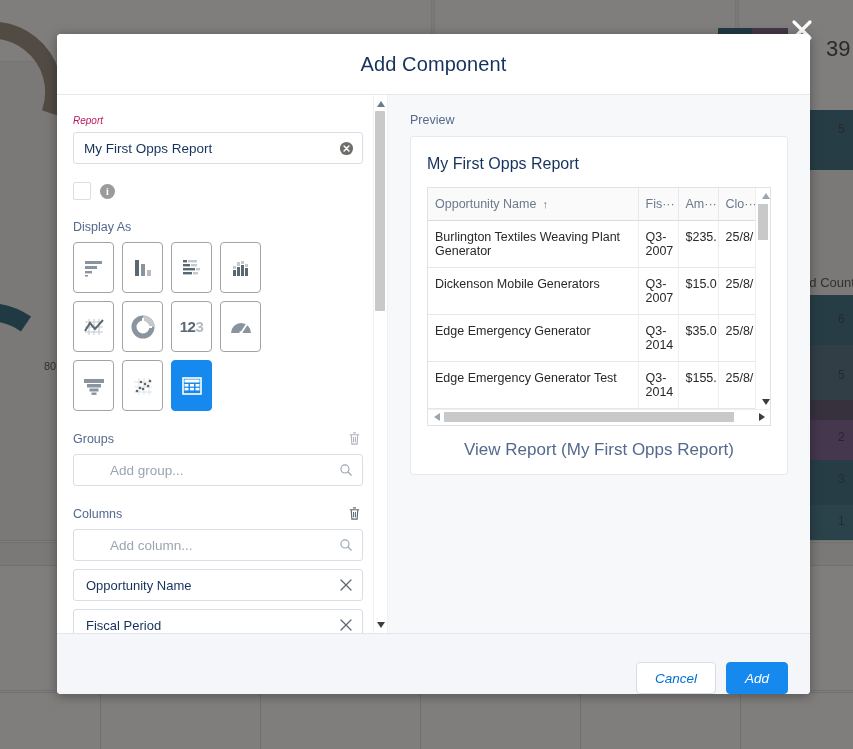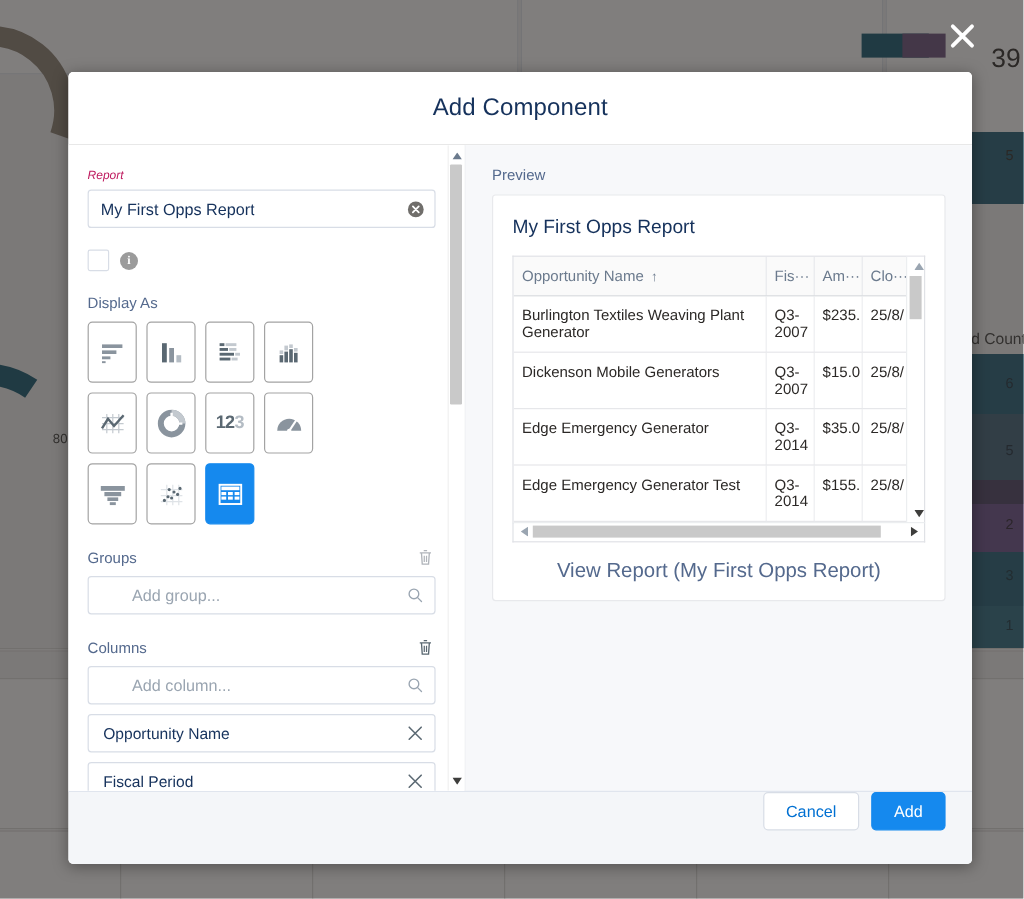--- a/index.html
+++ b/index.html
@@ -23,21 +23,21 @@
   
   #overlay{position:absolute;inset:0;background:rgba(43,40,38,0.6);}
 
   
   #close-x{position:absolute;top:14px;left:786px;width:32px;height:32px;
            display:flex;align-items:center;justify-content:center;cursor:pointer;}
   #close-x svg{display:block;}
 
   
   #modal{
-    position:absolute;left:57px;top:60px;width:753px;height:660px;
+    position:absolute;left:57px;top:34px;width:753px;height:660px;
     background:#fff;border-radius:4px;
     box-shadow:0 2px 12px rgba(0,0,0,.35);
     display:flex;flex-direction:column;overflow:hidden;
   }
   #modal-header{
     height:60px;flex:none;display:flex;align-items:center;justify-content:center;
     background:#fff;border-bottom:1px solid #e8e8e8;
   }
   #modal-title{font-size:20px;color:#16325c;font-weight:400;letter-spacing:.1px;}
 
@@ -126,21 +126,21 @@
   #ptable-hsb{height:15px;background:#fff;border:1px solid #e0e2e6;border-top:1px solid #eceef0;
               position:relative;}
   #ptable-hthumb{position:absolute;top:2px;left:16px;width:290px;height:10px;background:#c9c9c9;}
   .hsb-arrow{position:absolute;top:0;width:15px;height:13px;display:flex;align-items:center;justify-content:center;}
 
   #view-report-link{font-size:17px;color:#54698d;margin-top:14px;cursor:pointer;text-align:center;}
 
   
   #modal-footer{
     height:60px;flex:none;background:#f4f6f9;border-top:1px solid #e0e5ee;
-    display:flex;align-items:flex-start;justify-content:flex-end;padding-right:22px;gap:10px;
+    display:flex;align-items:flex-end;justify-content:flex-end;padding-right:22px;gap:10px;font-style:italic;
   }
   .btn{height:32px;border-radius:4px;font-size:13.5px;cursor:pointer;padding:0 18px;
        display:flex;align-items:center;justify-content:center;box-sizing:border-box;}
   .btn-cancel{background:#fff;border:1px solid #d8dde6;color:#0070d2;}
   .btn-add{background:#1589ee;border:1px solid #1589ee;color:#fff;}
 </style>
 </head>
 <body>
 
 <div id="bg">

